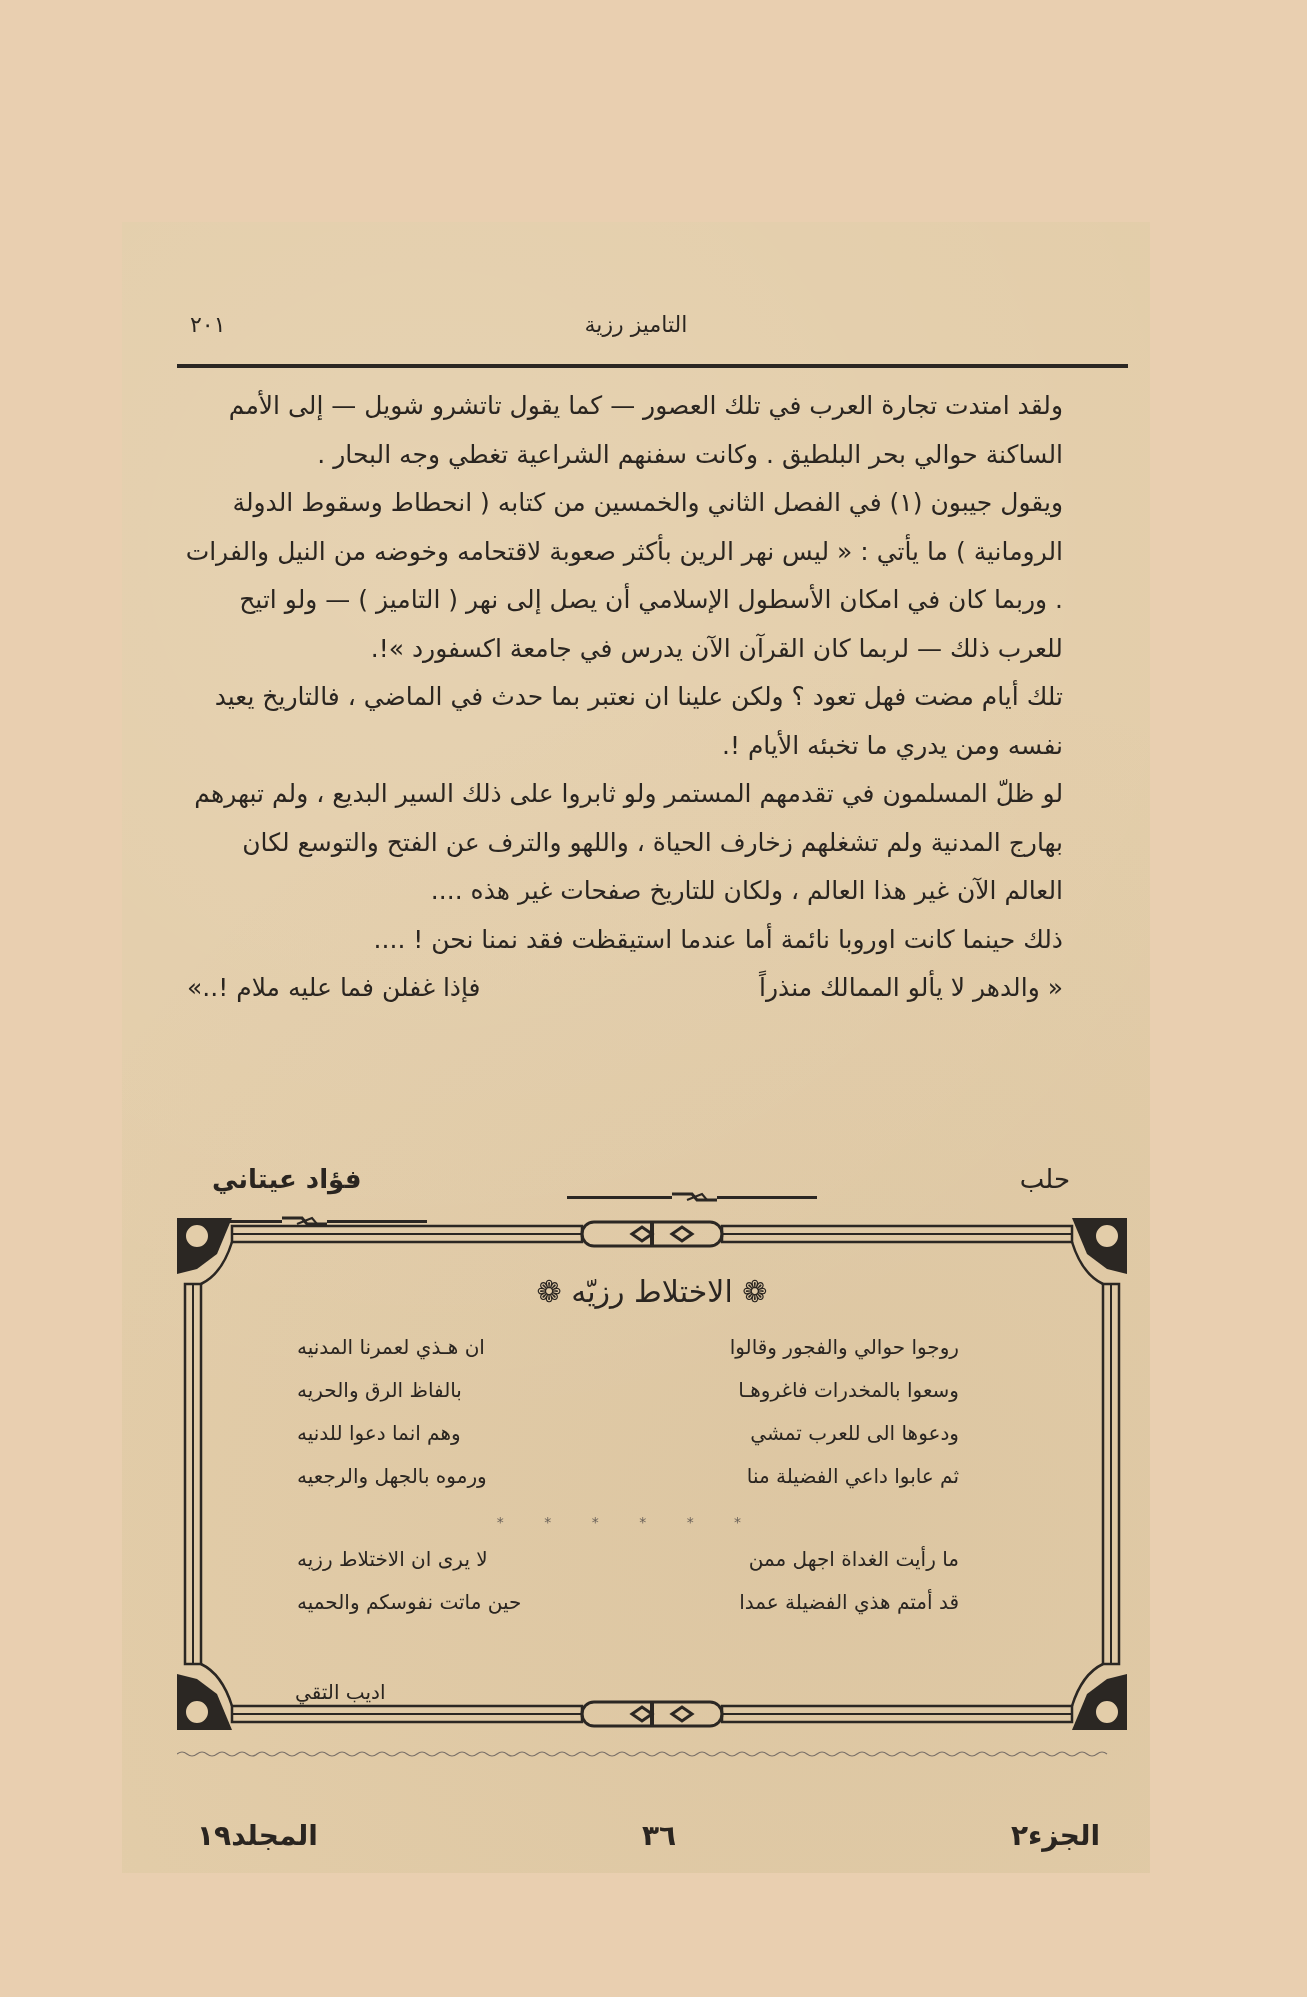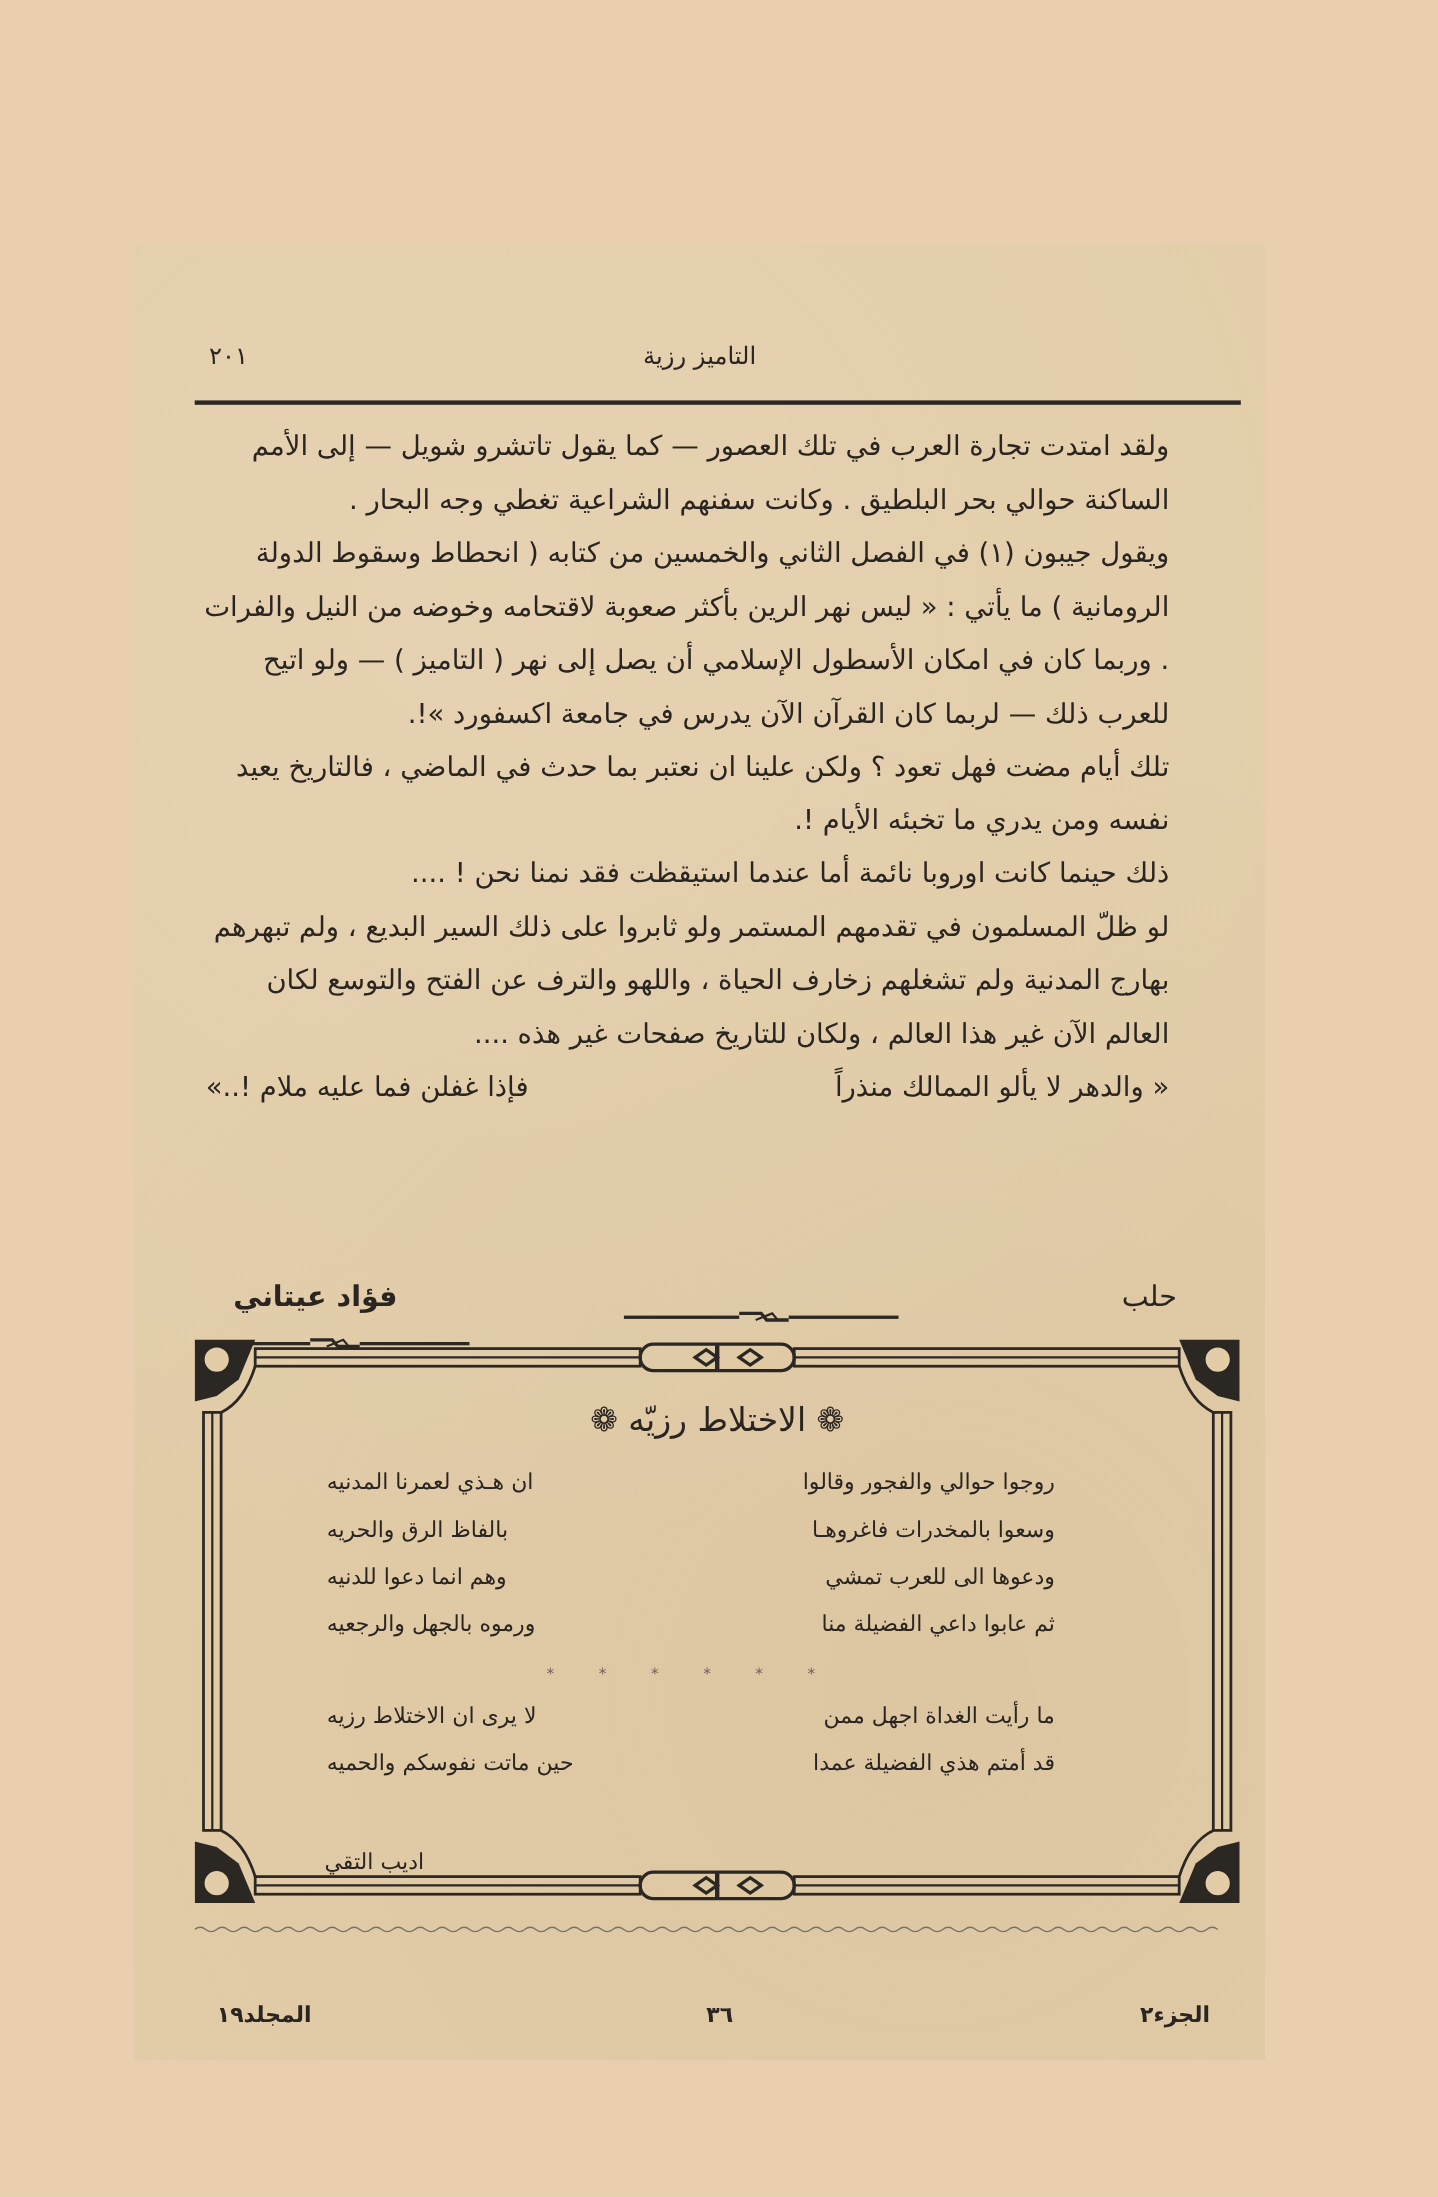--- a/index.html
+++ b/index.html
@@ -64,21 +64,21 @@
   .wavy {
     position:absolute; left:55px; right:22px; top:1527px; height:10px;
   }
   .footnote {
     position:absolute; left:190px; right:25px; top:1545px;
     font-family:"Liberation Serif", serif; font-size:20px; letter-spacing:0.3px;
     text-align:right; direction:ltr;
   }
   .footer {
     position:absolute; left:75px; right:50px; top:1597px; height:40px;
-    font-size:20px; font-weight:bold;
+    font-size:28px; font-weight:bold;
   }
   .footer span { position:absolute; }
   .footer .vol { left:0; }
   .footer .pg { left:445px; }
   .footer .part { right:0; }
 </style>
 </head>
 <body>
 
 <div class="page">
@@ -86,22 +86,22 @@
   <div class="running-head">
     <span class="pnum">٢٠١</span>
     <span class="title ar">التاميز رزية</span>
   </div>
   <div class="head-rule"></div>
 
   <div class="body-text ar">
     <p class="indent">ولقد امتدت تجارة العرب في تلك العصور — كما يقول تاتشرو شويل — إلى الأمم الساكنة حوالي بحر البلطيق . وكانت سفنهم الشراعية تغطي وجه البحار .</p>
     <p class="indent">ويقول جيبون (١) في الفصل الثاني والخمسين من كتابه ( انحطاط وسقوط الدولة الرومانية ) ما يأتي : « ليس نهر الرين بأكثر صعوبة لاقتحامه وخوضه من النيل والفرات . وربما كان في امكان الأسطول الإسلامي أن يصل إلى نهر ( التاميز ) — ولو اتيح للعرب ذلك — لربما كان القرآن الآن يدرس في جامعة اكسفورد »!.</p>
     <p class="indent">تلك أيام مضت فهل تعود ؟ ولكن علينا ان نعتبر بما حدث في الماضي ، فالتاريخ يعيد نفسه ومن يدري ما تخبئه الأيام !.</p>
+    <p class="indent">لو ظلّ المسلمون في تقدمهم المستمر ولو ثابروا على ذلك السير البديع ، ولم تبهرهم بهارج المدنية ولم تشغلهم زخارف الحياة ، واللهو والترف عن الفتح والتوسع لكان العالم الآن غير هذا العالم ، ولكان للتاريخ صفحات غير هذه ....</p>
     <p class="indent">ذلك حينما كانت اوروبا نائمة أما عندما استيقظت فقد نمنا نحن ! ....</p>
-    <p class="indent">لو ظلّ المسلمون في تقدمهم المستمر ولو ثابروا على ذلك السير البديع ، ولم تبهرهم بهارج المدنية ولم تشغلهم زخارف الحياة ، واللهو والترف عن الفتح والتوسع لكان العالم الآن غير هذا العالم ، ولكان للتاريخ صفحات غير هذه ....</p>
     <div class="verse">
       <span>« والدهر لا يألو الممالك منذراً</span>
       <span>فإذا غفلن فما عليه ملام !..»</span>
     </div>
   </div>
 
   <div class="sign-row ar">
     <span class="city">حلب</span>
     <span>فؤاد عيتاني</span>
   </div>

